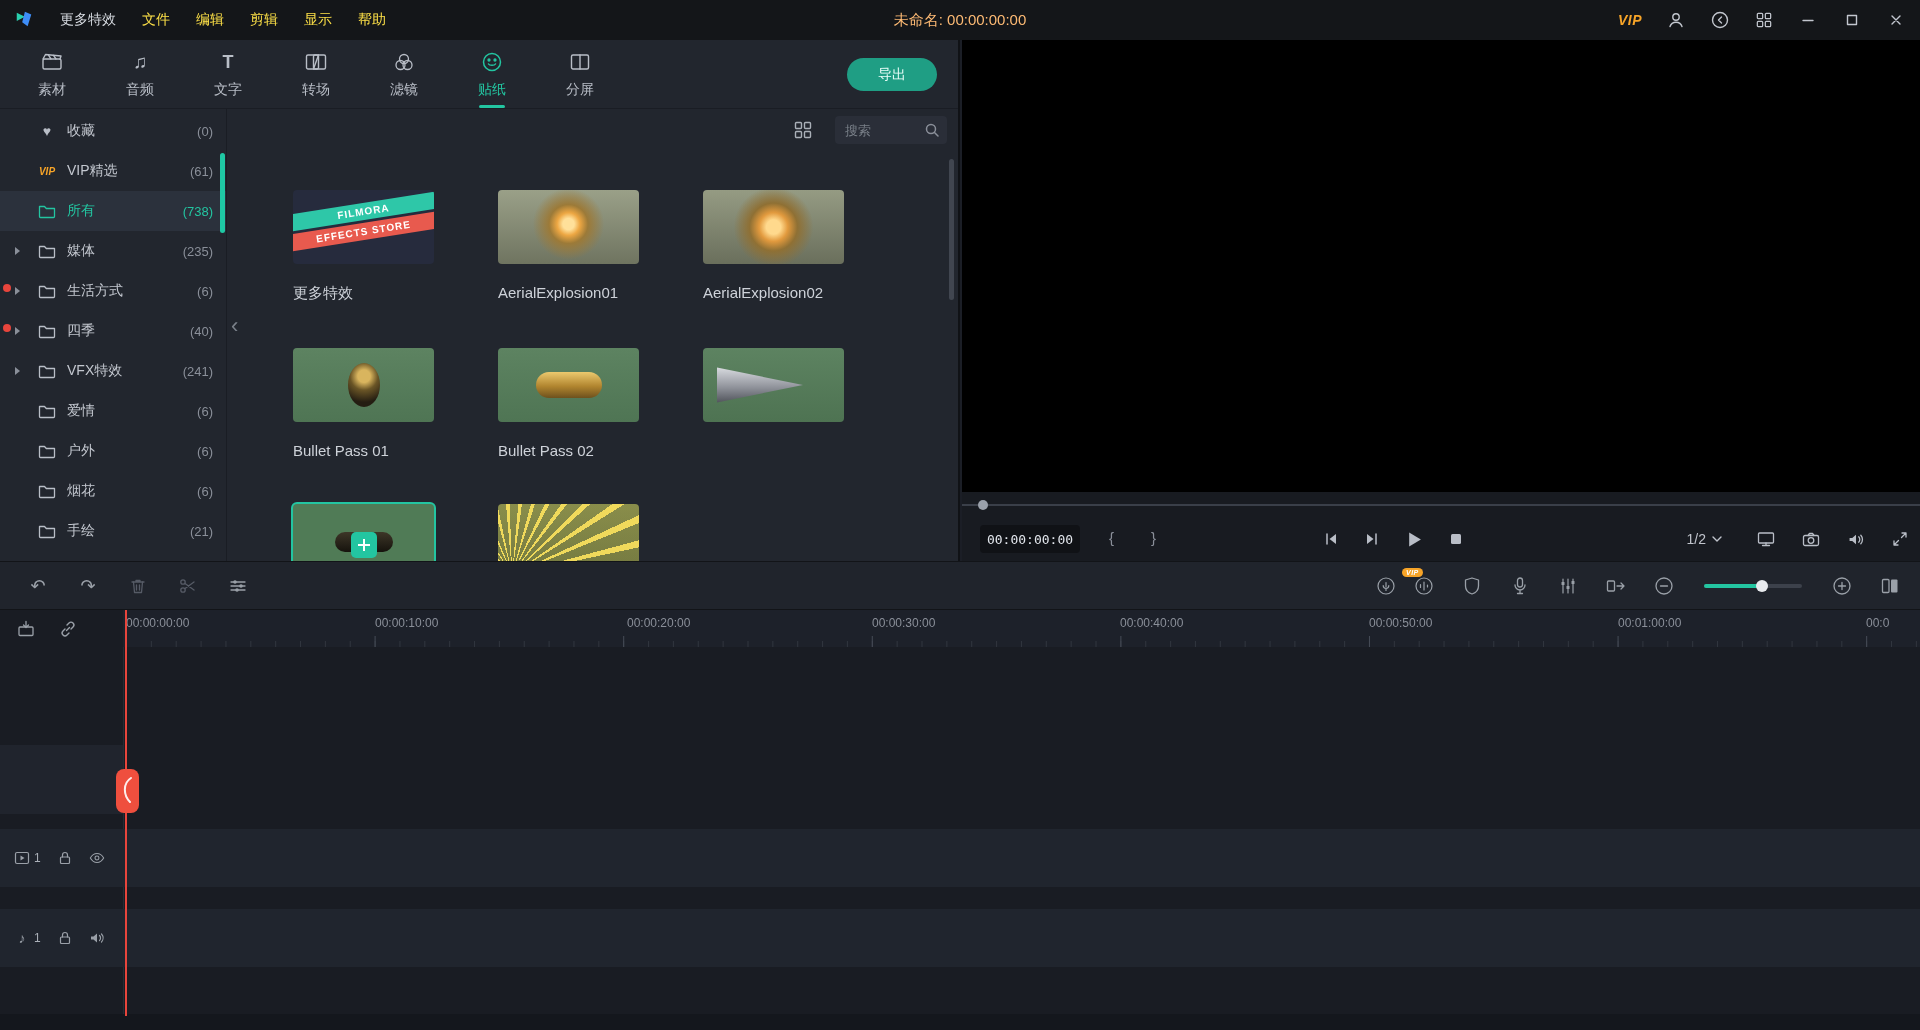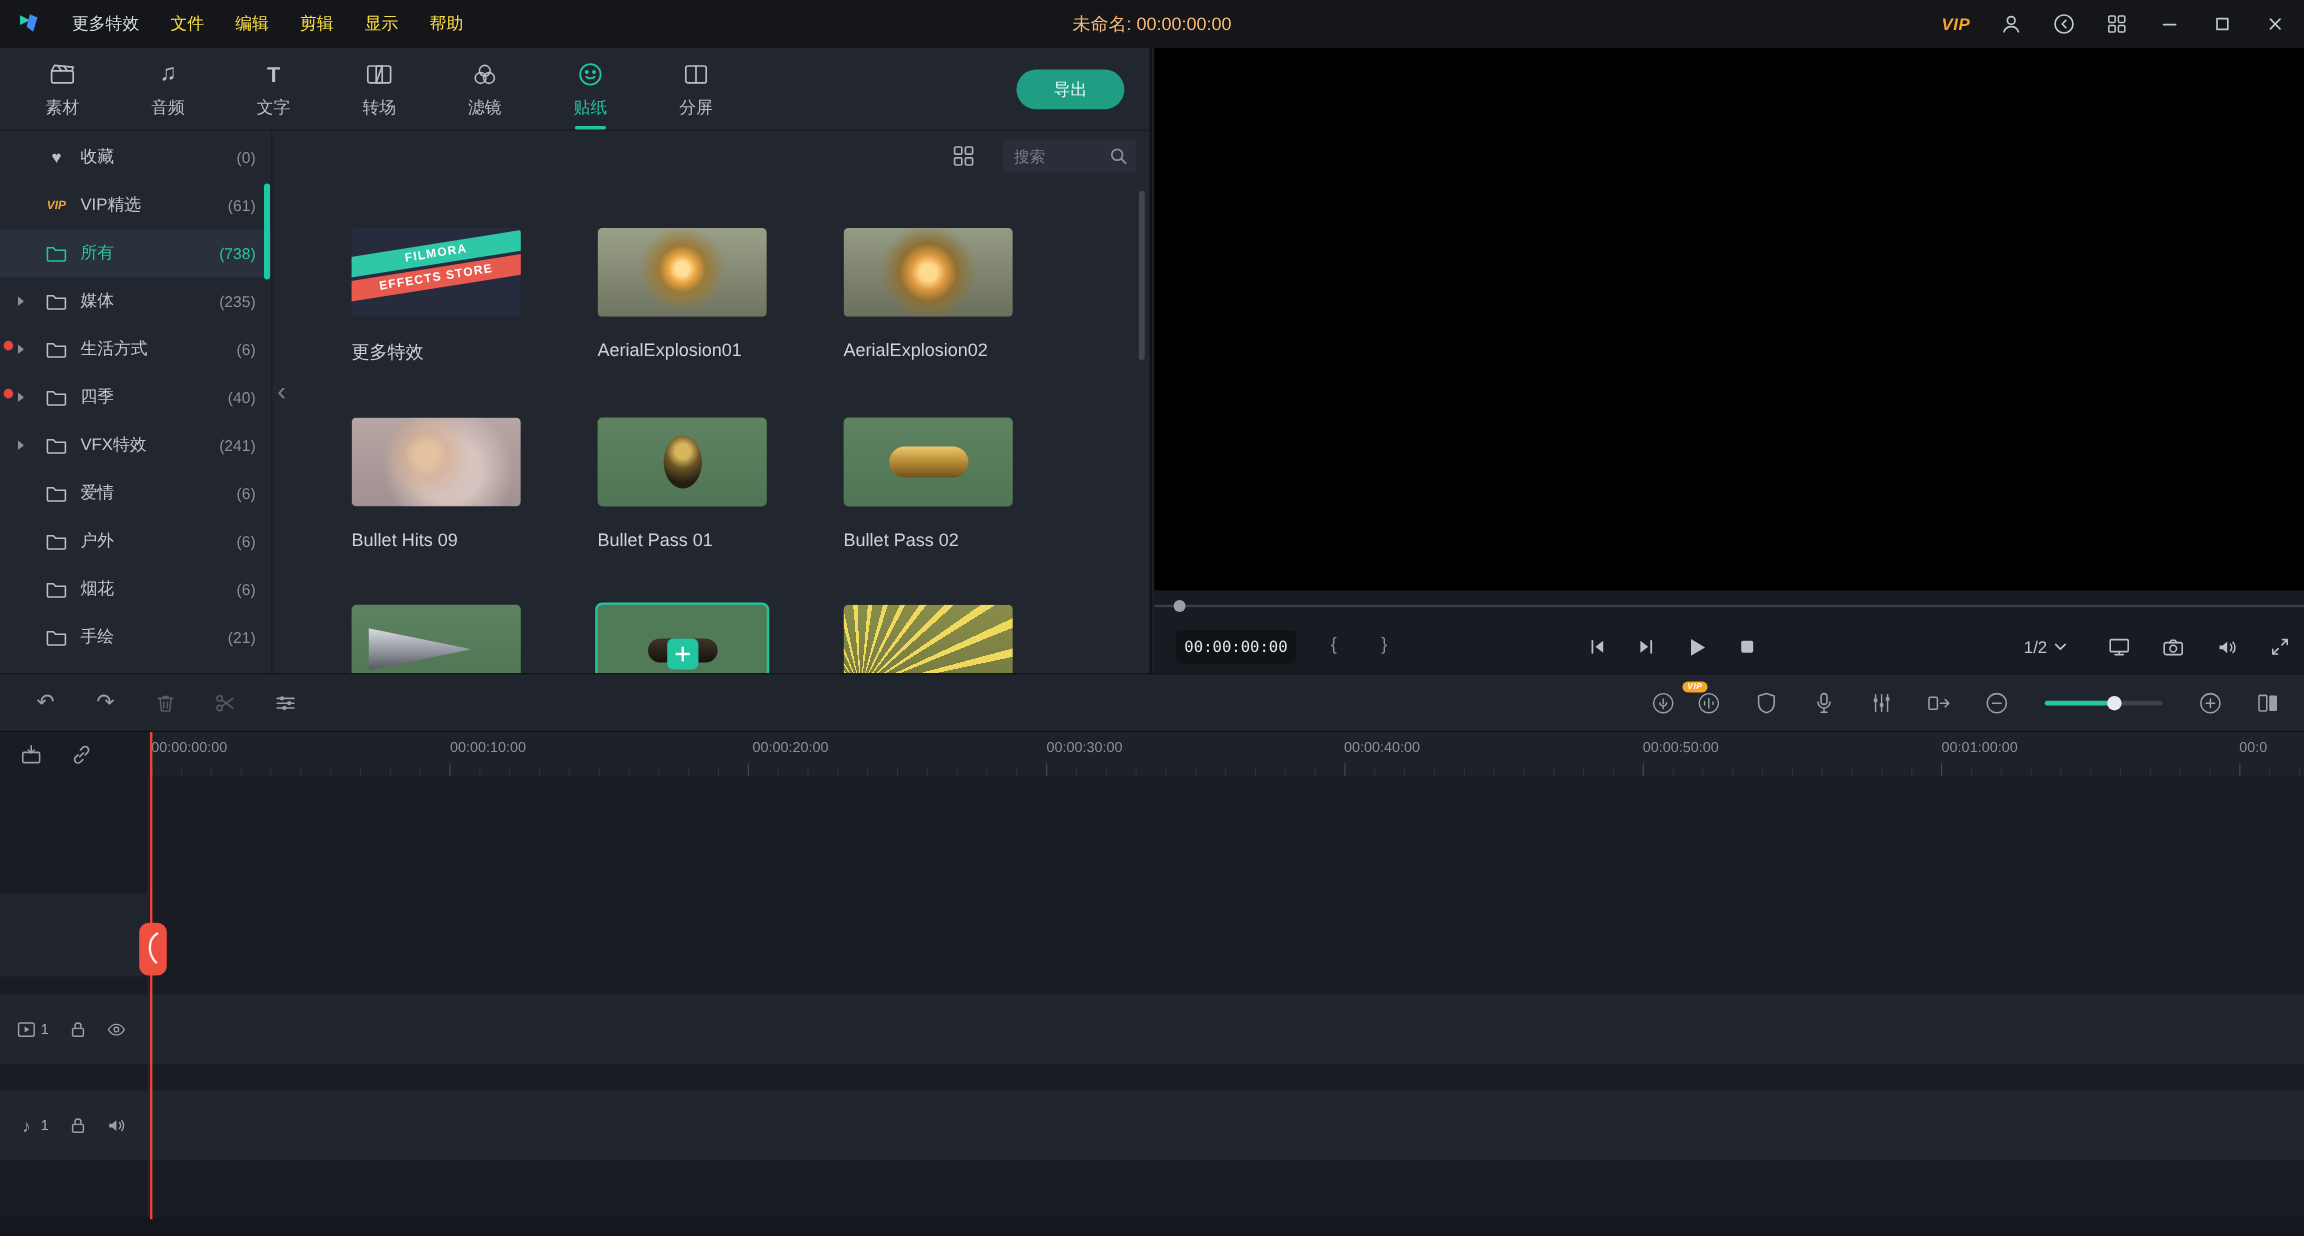--- a/index.html
+++ b/index.html
@@ -416,24 +416,20 @@
           </div>
           <div class="card">
             <div class="thumb t-exp1"></div>
             <div class="card-label">AerialExplosion01</div>
           </div>
           <div class="card">
             <div class="thumb t-exp2"></div>
             <div class="card-label">AerialExplosion02</div>
           </div>
           <div class="card">
-            <div class="thumb t-smoke"></div>
-            <div class="card-label">Bullet Hits 09</div>
-          </div>
-          <div class="card">
             <div class="thumb t-bullet-v"></div>
             <div class="card-label">Bullet Pass 01</div>
           </div>
           <div class="card">
             <div class="thumb t-bullet-h"></div>
             <div class="card-label">Bullet Pass 02</div>
           </div>
           <div class="card">
             <div class="thumb t-tip"></div>
             <div class="card-label"></div>

